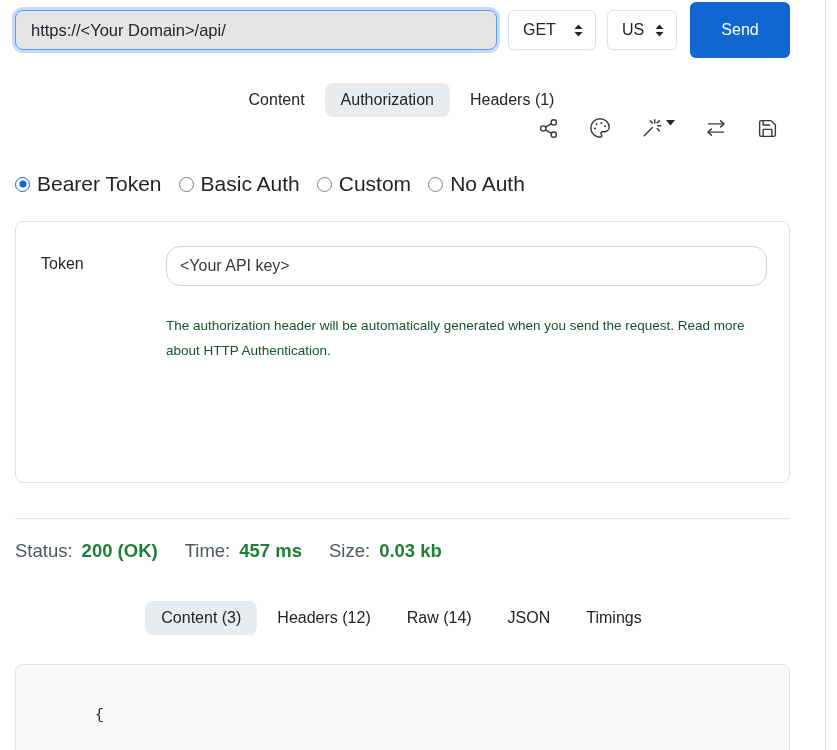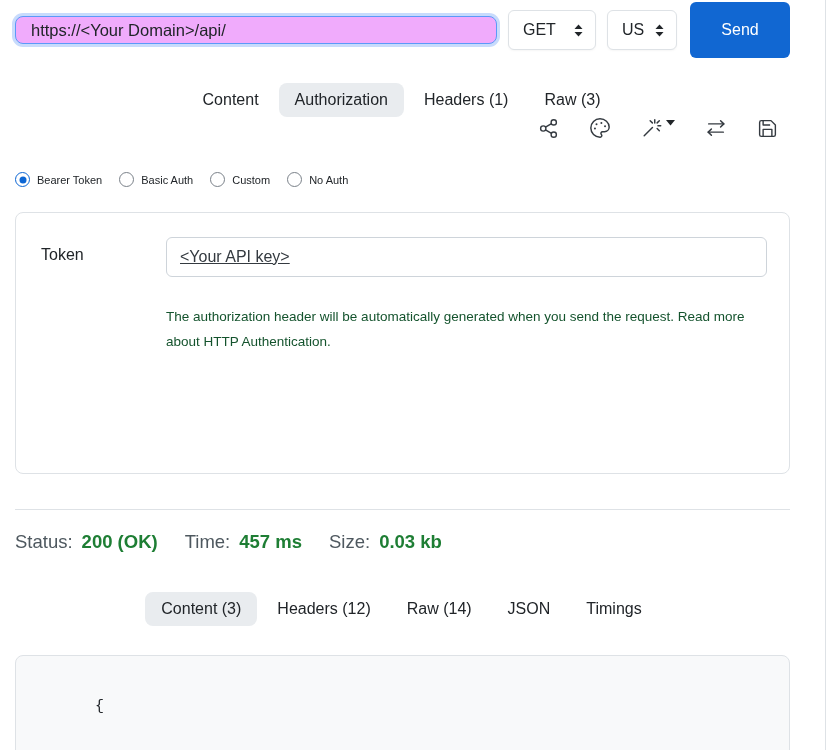--- a/index.html
+++ b/index.html
@@ -12,26 +12,26 @@
   }
   .page {
     width: 826px; height: 750px;
     border-right: 1px solid #dee2e6;
     padding: 8px 35px 0 15px;
   }
 
   
   .request-bar { display: flex; align-items: center; gap: 11px; height: 44px; }
   .url-input {
-    flex: 1; height: 28px;
+    flex: 1; height: 40px;
     border: 1px solid #5b9af8; border-radius: 8px;
     box-shadow: 0 0 0 3px #c8dbfc;
     padding: 0 15px; font-size: 16.5px; color: #212529;
     font-family: "Liberation Sans", "DejaVu Sans", sans-serif;
-    outline: none; background: #f0abfc;
+    outline: none; background: #e5e5e5;
   }
   .select-box {
     height: 40px; background: #fff;
     border: 1px solid #dee2e6; border-radius: 6px;
     display: flex; align-items: center; justify-content: space-between;
     padding: 0 10px 0 14px; font-size: 16px; cursor: pointer;
     box-shadow: 0 1px 2px rgba(0,0,0,0.04);
   }
   .select-method { width: 88px; }
   .select-region { width: 70px; align-items: center; }
@@ -52,45 +52,44 @@
     color: #212529; cursor: pointer; white-space: nowrap;
   }
   .tab.active { background: #e9ecef; }
 
   .icon-bar { margin-left: auto; display: flex; align-items: center; gap: 30px; padding-right: 12px; }
   .icon-btn { display: flex; align-items: flex-start; cursor: pointer; color: #343a40; }
   .icon-btn svg { display: block; }
   .caret { margin-top: 3px; margin-left: 3px; }
 
   
-  .auth-radios { margin-top: 33px; display: flex; align-items: flex-end; gap: 17px; font-size: 11px; }
+  .auth-radios { margin-top: 33px; display: flex; align-items: flex-end; gap: 17px; font-size: 21px; }
   .radio-opt { display: flex; align-items: center; gap: 7px; cursor: pointer; }
   .radio { width: 15px; height: 15px; border-radius: 50%; position: relative; flex: 0 0 auto; }
   .radio.checked { border: 1.5px solid #0c66d4; }
   .radio.checked::after {
     content: ""; position: absolute; width: 7px; height: 7px; border-radius: 50%;
     background: #0c66d4; top: 50%; left: 50%; transform: translate(-50%, -50%);
   }
   .radio.unchecked { border: 1.5px solid #7a8189; }
 
   
   .token-panel {
     margin-top: 25px; height: 262px;
     border: 1px solid #dee2e6; border-radius: 8px;
     display: flex; padding: 24px 22px 0 25px;
   }
   .token-label { width: 125px; padding-top: 9px; font-size: 16px; flex: 0 0 auto; }
   .token-col { flex: 1; }
   .token-input {
     width: 100%; height: 40px;
-    border: 1px solid #ced4da; border-radius: 6px;
+    border: 1px solid #ced4da; border-radius: 14px;
     padding: 0 13px; font-size: 16px; color: #343a40;
     font-family: "Liberation Sans", "DejaVu Sans", sans-serif;
     outline: none;
-    text-decoration: underline;
   }
   .help-text { margin-top: 27px; font-size: 13.5px; line-height: 25px; max-width: 582px; color: #14532d; }
 
   .divider { margin: 35px 0 0; border: none; border-top: 1px solid #dee2e6; }
 
   
   .status-line { margin-top: 21px; display: flex; gap: 27px; font-size: 18.5px; }
   .stat { display: flex; gap: 9px; align-items: baseline; }
   .stat-label { color: #4e585f; }
   .stat-value { color: #1e7e34; font-weight: 600; }
@@ -128,21 +127,20 @@
       </svg>
     </div>
     <button class="send-btn">Send</button>
   </div>
 
   <div class="tabs-row">
     <div class="tabs">
       <div class="tab">Content</div>
       <div class="tab active">Authorization</div>
       <div class="tab">Headers (1)</div>
-      <div class="tab">Raw (3)</div>
     </div>
     <div class="icon-bar">
       <span class="icon-btn">
         <svg width="21" height="21" viewBox="0 0 24 24" fill="none" stroke="currentColor" stroke-width="1.6">
           <circle cx="18" cy="5" r="3"></circle>
             <circle cx="6" cy="12" r="3"></circle>
             <circle cx="18" cy="19" r="3"></circle>
           <line x1="8.6" y1="13.5" x2="15.4" y2="17.5"></line>
             <line x1="15.4" y1="6.5" x2="8.6" y2="10.5"></line>
         </svg>

